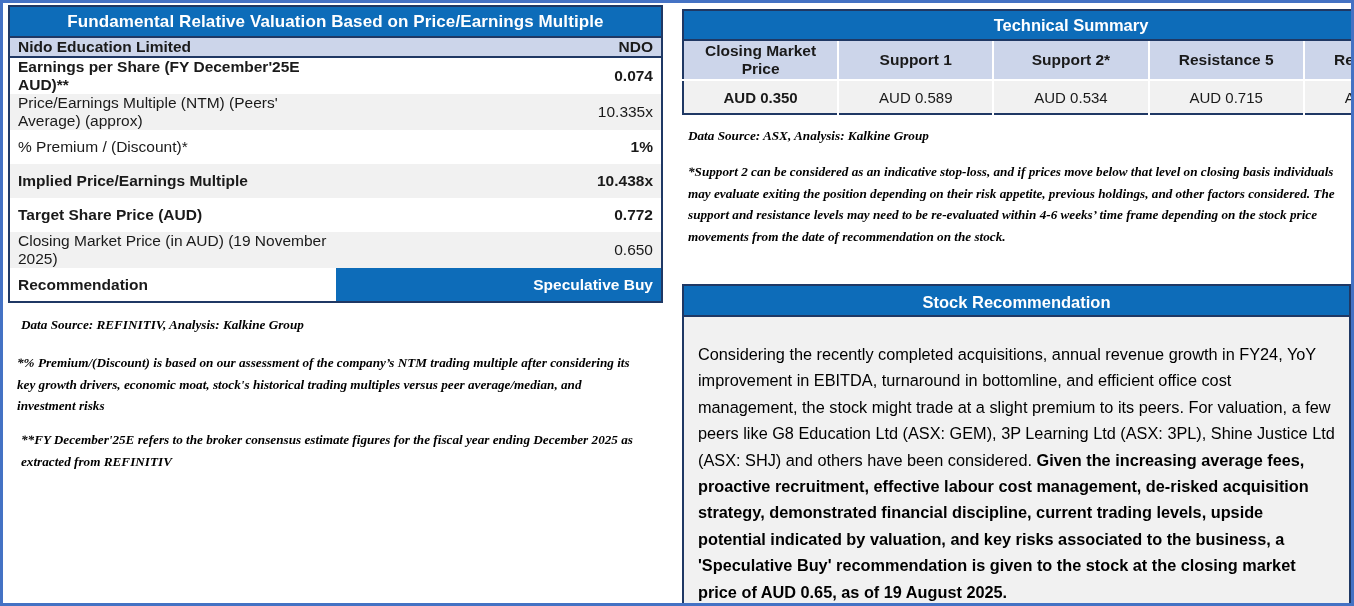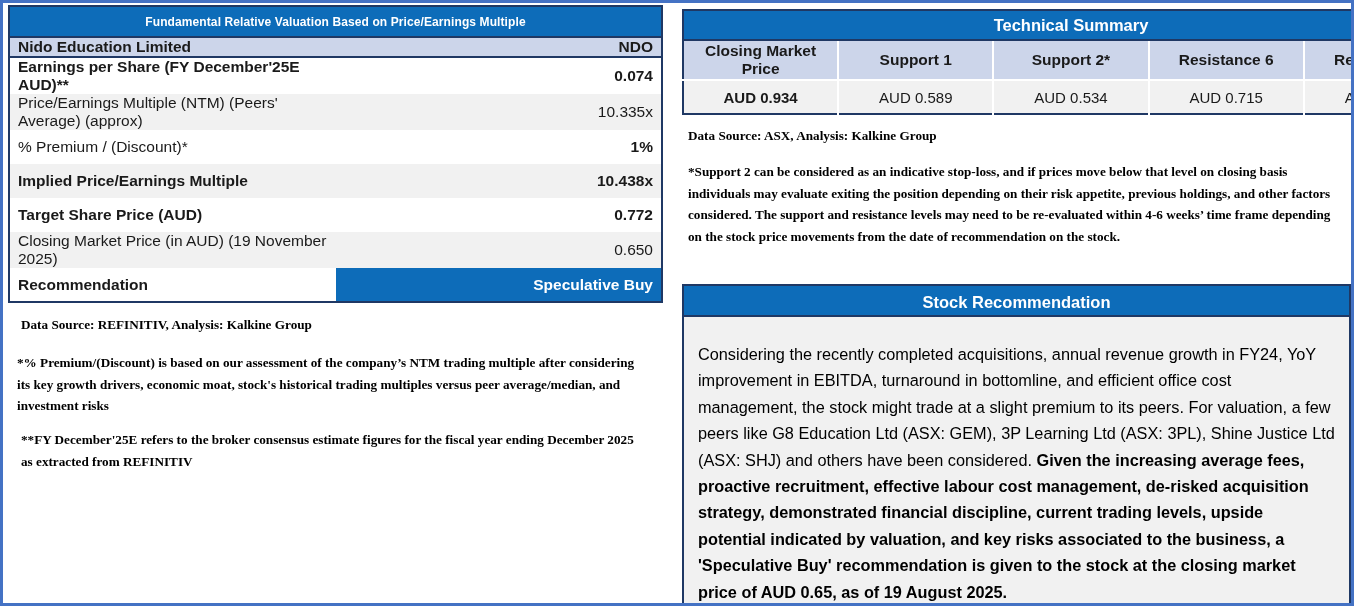--- a/index.html
+++ b/index.html
@@ -26,21 +26,21 @@
   .val-table {
     width: 655px;
     border: 2px solid #1f3864;
     border-collapse: collapse;
     table-layout: fixed;
   }
   .val-title {
     background: #0d6cb9;
     color: #ffffff;
     font-weight: bold;
-    font-size: 12px;
+    font-size: 17px;
     text-align: center;
     height: 31px;
     letter-spacing: .1px;
     border-bottom: 2px solid #1f3864;
   }
   .val-subhdr td {
     background: #ccd5ea;
     font-size: 16px;
     color: #1a1a1a;
     height: 16px;
@@ -59,20 +59,21 @@
     background: #0d6cb9;
     color: #ffffff;
     font-weight: bold;
     font-size: 15.5px;
     text-align: right;
     padding: 0 8px;
   }
 
   .note {
     font-family: "Liberation Serif", serif;
+    font-style: italic;
     font-weight: bold;
     font-size: 13.2px;
     color: #000000;
     line-height: 1.65;
   }
   .left-notes { margin-top: 11px; padding-left: 9px; padding-right: 22px; }
   .left-notes .n1 { margin: 0 0 16px 4px; }
   .left-notes .n2 { margin: 0 0 12px 0; }
   .left-notes .n3 { margin: 0 0 0 4px; }
 
@@ -208,25 +209,25 @@
   <div class="right-panel">
     <table class="tech-table">
       <tbody>
           <tr>
         <td class="tech-title" colspan="5">Technical Summary</td>
       </tr>
       <tr>
         <th style="width:197px">Closing Market Price</th>
         <th style="width:116px">Support 1</th>
         <th style="width:120px">Support 2*</th>
-        <th style="width:118px">Resistance 6</th>
+        <th style="width:118px">Resistance 5</th>
         <th>Resistance 2</th>
       </tr>
       <tr>
-        <td class="tv first">AUD 0.934</td>
+        <td class="tv first">AUD 0.350</td>
         <td class="tv">AUD 0.589</td>
         <td class="tv">AUD 0.534</td>
         <td class="tv">AUD 0.715</td>
         <td class="tv">AUD 0.788</td>
       </tr>
     </tbody>
       </table>
 
     <div class="right-notes">
       <div class="note rn1">Data Source: ASX, Analysis: Kalkine Group</div>

